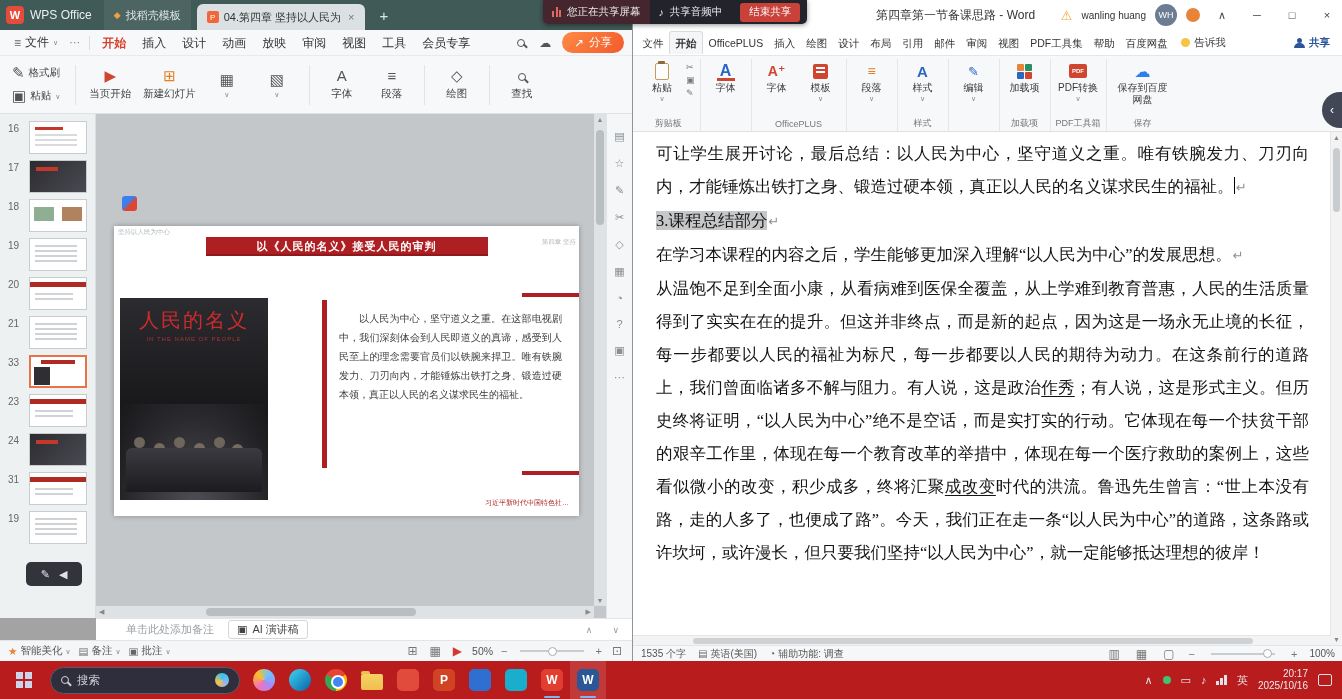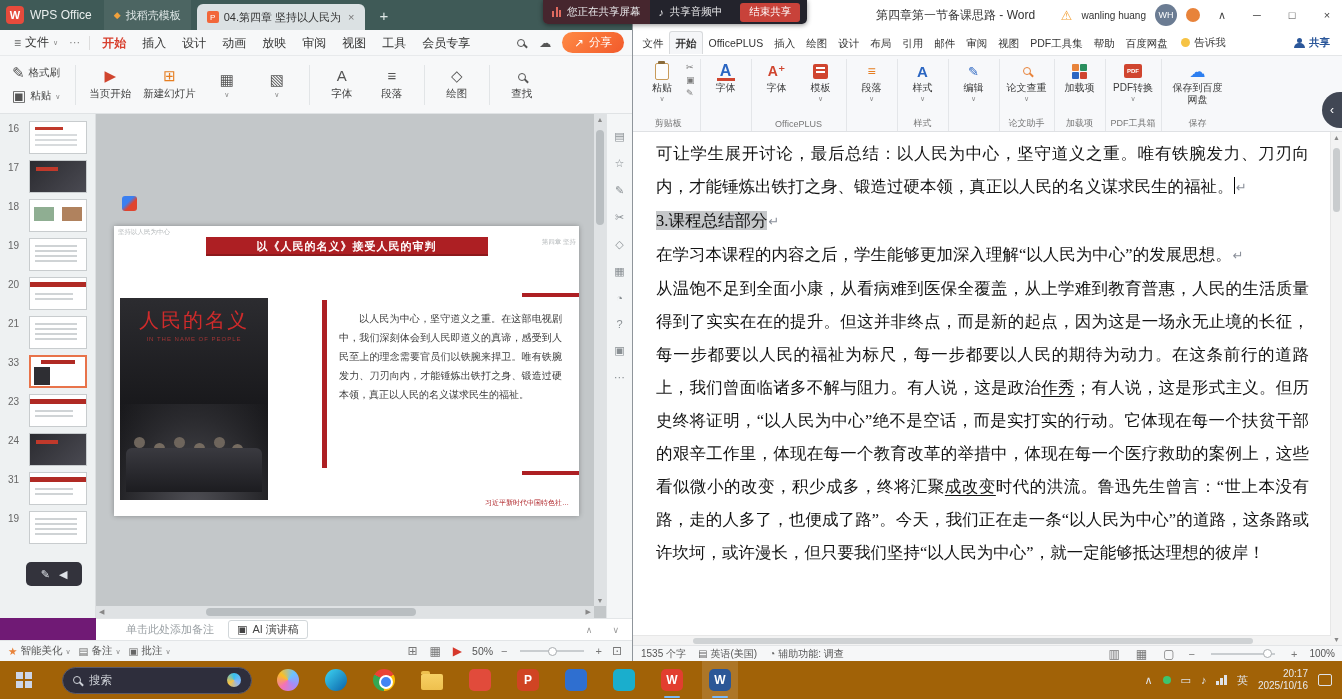--- a/index.html
+++ b/index.html
@@ -2,21 +2,21 @@
 <html><head>
 <meta charset="utf-8">
 <style>
 *{margin:0;padding:0;box-sizing:border-box}
 html,body{width:1342px;height:699px;overflow:hidden;background:#000}
 body{font-family:"Liberation Sans","DejaVu Sans",sans-serif}
 button{background:none;border:none;font:inherit;color:inherit;display:flex;align-items:center}
 .screen{position:relative;width:1342px;height:699px;overflow:hidden;background:#111}
 
 
-.wps{position:absolute;left:0;top:0;width:632px;height:661px;background:#701a75;overflow:hidden}
+.wps{position:absolute;left:0;top:0;width:632px;height:661px;background:#a3a3a3;overflow:hidden}
 .wps-tabbar{height:30px;background:#3f5a57;display:flex;align-items:center;padding-left:6px;gap:6px}
 .wps-logo{width:18px;height:18px;border-radius:4px;background:#e64b3c;color:#fff;font-weight:bold;font-size:11px;display:flex;align-items:center;justify-content:center}
 .wps-logo::after{content:"W"}
 .wps-brand{color:#e9efee;font-size:12px;margin-right:6px;white-space:nowrap}
 .wtab{height:30px;display:flex;align-items:center;gap:5px;padding:0 10px;color:#dfe7e6;font-size:11px;white-space:nowrap}
 .wtab.home{background:rgba(255,255,255,.07)}
 .diamond{color:#f0a13c;font-size:9px}
 .wtab.active{background:#dbe1e3;color:#333;border-radius:6px 6px 0 0;height:26px;align-self:flex-end;max-width:196px;overflow:hidden}
 .doc-ic{min-width:12px;width:12px;height:12px;background:#f2673a;border-radius:2px;color:#fff;font-size:8px;display:flex;align-items:center;justify-content:center}
 .doc-ic::after{content:"P"}
@@ -163,21 +163,21 @@
 .sb-seg{display:flex;align-items:center;gap:6px;padding:0 9px;white-space:nowrap}
 .sb-cast{background:#46262e}
 .sb-audio{background:#23232c}
 .sb-stopwrap{background:#23232c;padding-right:7px}
 .stopbtn{background:#c8423a;color:#fff;border-radius:3px;padding:2.5px 9px;font-size:10.5px}
 .bars{display:flex;align-items:flex-end;gap:1.5px;height:10px}
 .bars i{width:2px;background:#e06a5f;display:block}
 .bars i:nth-child(1){height:6px}.bars i:nth-child(2){height:10px}.bars i:nth-child(3){height:7px}
 
 
-.taskbar{position:absolute;left:0;top:661px;width:1342px;height:38px;background:#a16207;display:flex;align-items:center;padding:0 4px;gap:12px}
+.taskbar{position:absolute;left:0;top:661px;width:1342px;height:38px;background:#b91c1c;display:flex;align-items:center;padding:0 4px;gap:0}
 .start{width:40px;height:38px;display:flex;align-items:center;justify-content:center}
 .winlogo{display:grid;grid-template-columns:7px 7px;grid-template-rows:7px 7px;gap:1.5px;transform:skewY(0deg)}
 .winlogo i{background:#ccd6e8}
 .searchbox{width:190px;height:27px;background:#2e2e3c;border:1px solid #5a5a6a;border-radius:14px;display:flex;align-items:center;gap:8px;padding:0 10px;color:#cfd2d8;font-size:11.5px;margin:0 6px}
 .sb-spring{flex:1}
 .bing{width:14px;height:14px;border-radius:50%;background:conic-gradient(#35c1f1,#8ab4f8,#f6c344,#35c1f1)}
 .tk-ic{width:36px;height:38px;display:flex;align-items:center;justify-content:center;position:relative}
 .tk-ic.open::after{content:"";position:absolute;bottom:1px;left:10px;right:10px;height:2.5px;background:#7ab8f5;border-radius:2px}
 .tk-ic.active{background:rgba(255,255,255,.13)}
 .appic{width:22px;height:22px;border-radius:5px;display:flex;align-items:center;justify-content:center;color:#fff;font-weight:bold;font-size:12px}
@@ -546,32 +546,20 @@
             <span class="lbl">编辑</span>
             <span class="caret">∨</span>
           </button>
         </div>
         <div class="rfooter"></div>
       </div>
       <div class="rgroup">
         <div class="rbtns">
           <button class="rbig">
             <span class="ric">
-                <span class="mag org"></span>
-              </span>
-            <span class="lbl">论文查重</span>
-            <span class="caret">∨</span>
-          </button>
-        </div>
-        <div class="rfooter">论文助手</div>
-      </div>
-      <div class="rgroup">
-        <div class="rbtns">
-          <button class="rbig">
-            <span class="ric">
                 <span class="ic-addin">
                   <i></i>
                   <i></i>
                   <i></i>
                   <i></i>
                 </span>
               </span>
             <span class="lbl">加载项</span>
           </button>
         </div>

